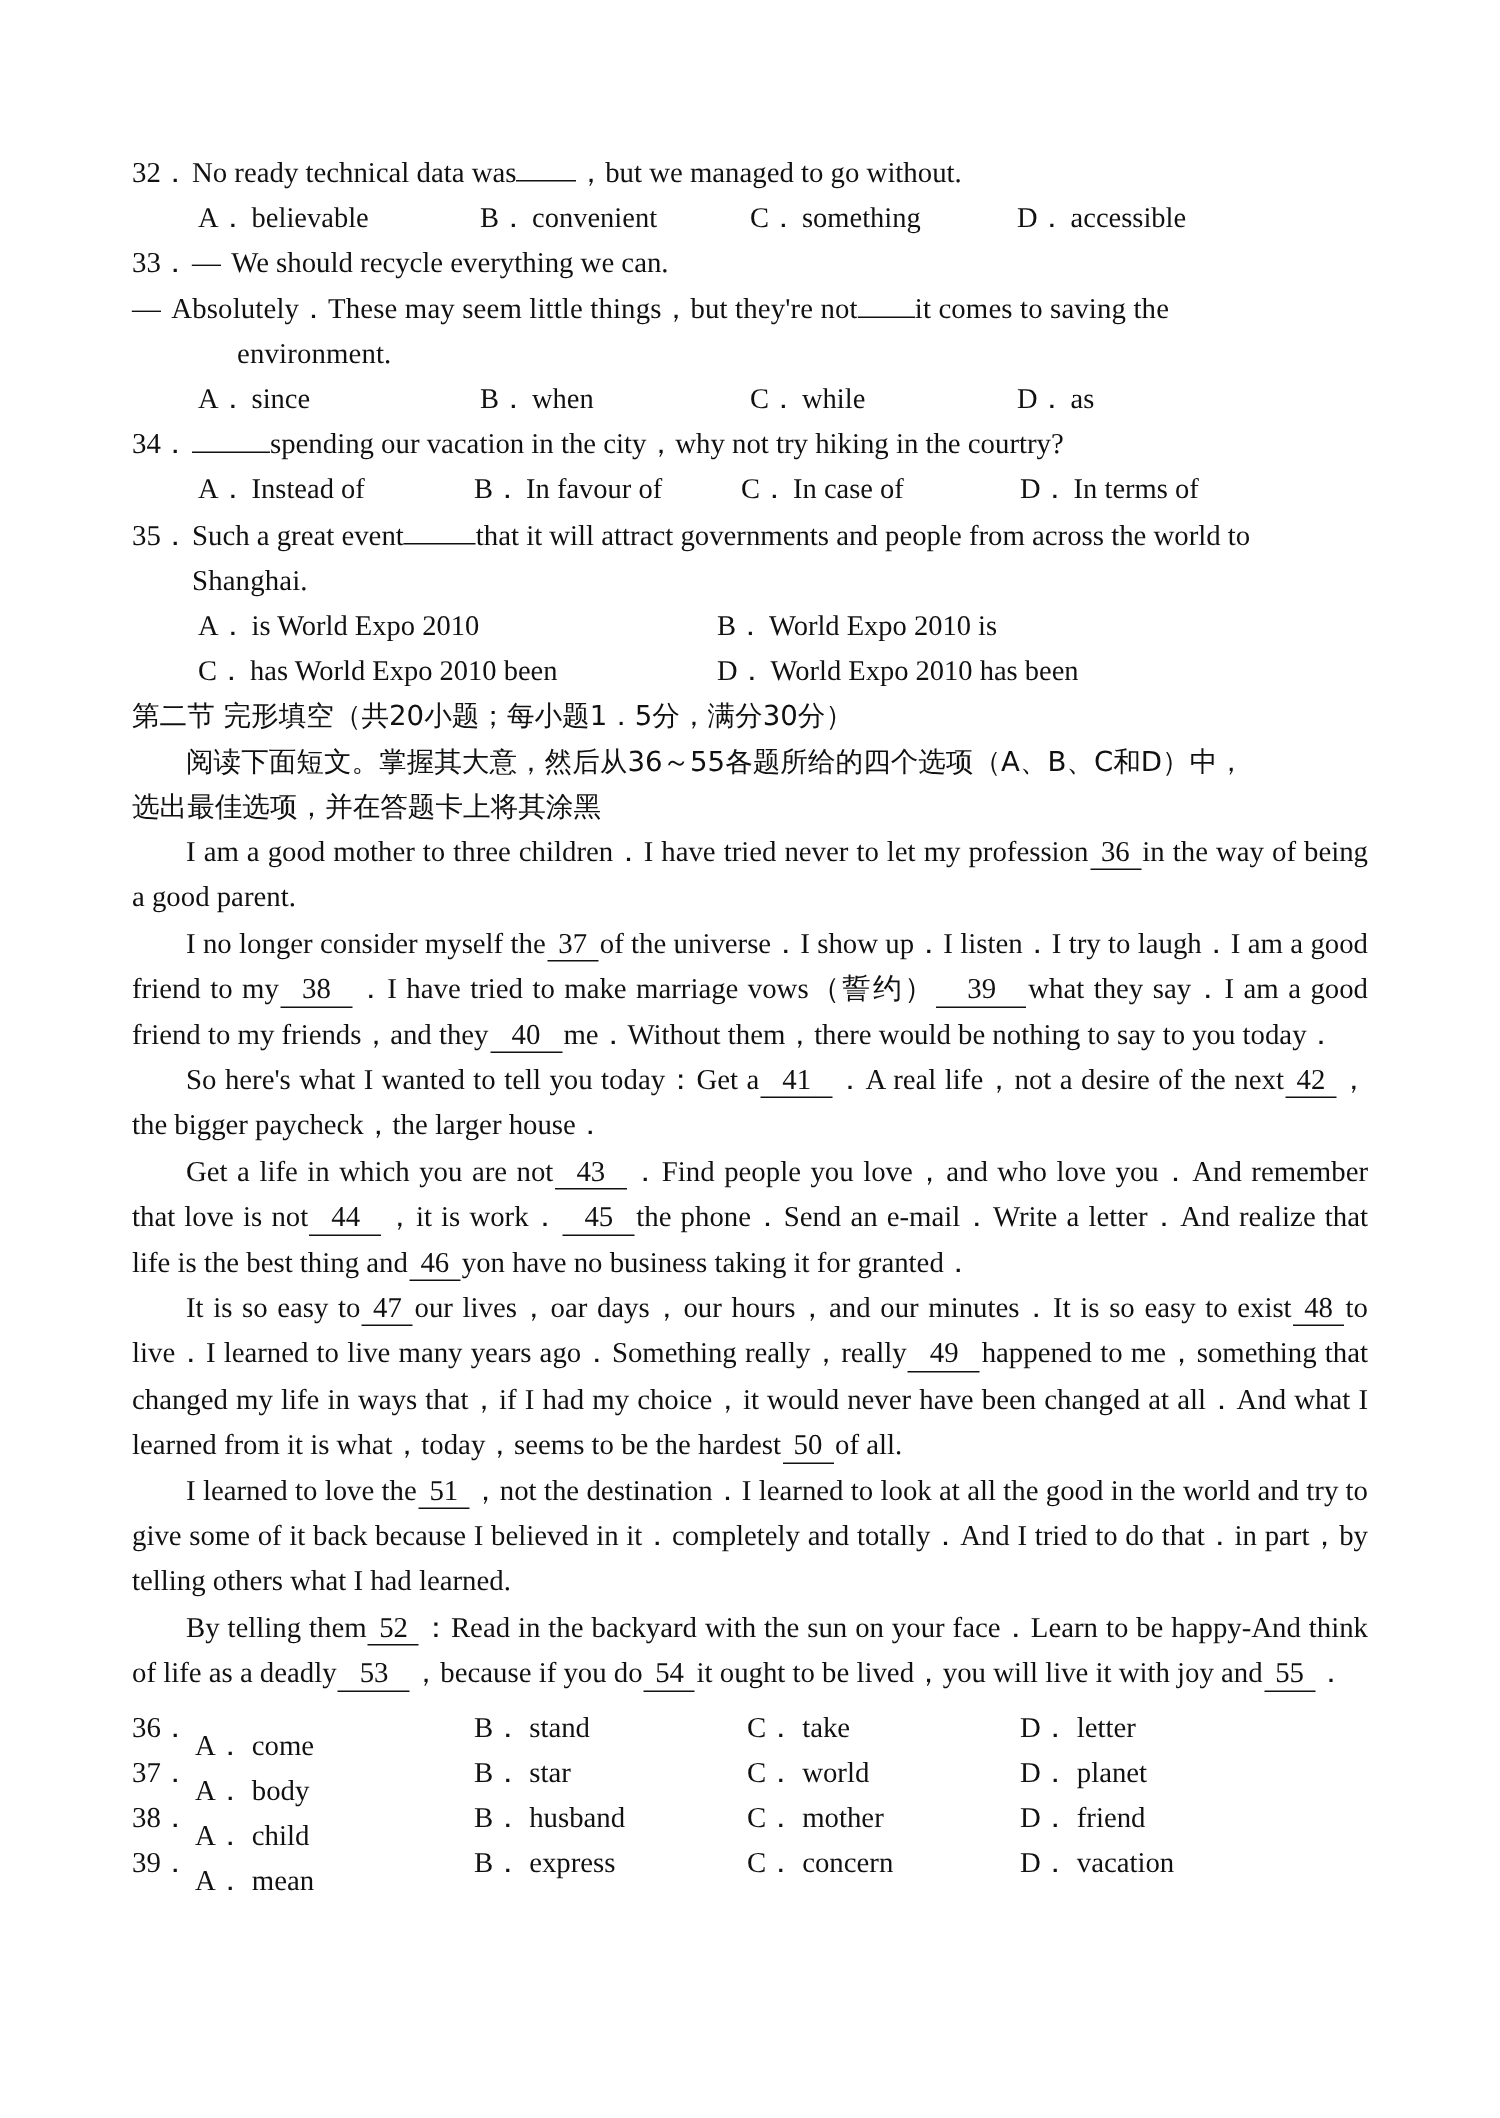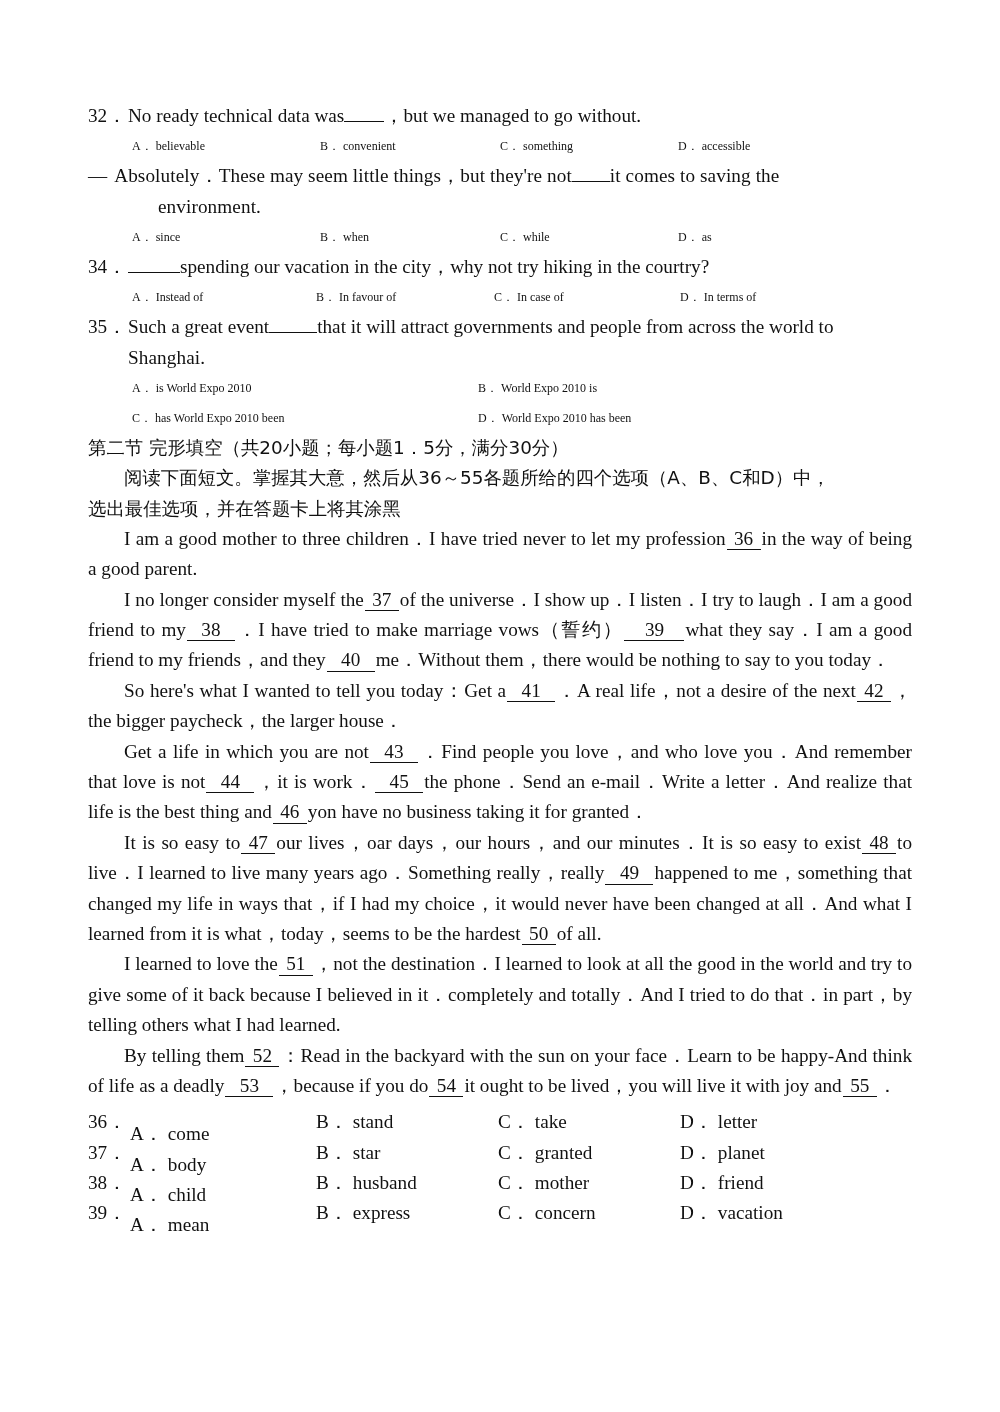--- a/index.html
+++ b/index.html
@@ -50,21 +50,21 @@
     flex: 0 0 40px;
     text-align: left;
   }
   .q-text { flex: 1 1 auto; }
   .q-cont-dash { padding-left: 0px; }
 
   
   .opt-row {
     position: relative;
     height: 30.2px;
-    font-size: 12px;
+    font-size: 19px;
     line-height: 30.2px;
     text-decoration: underline;
   }
   .opt {
     position: absolute;
     top: 0;
     white-space: nowrap;
   }
   .opt .lt { margin-right: 3px; }
   .oc0 { left: 44px; }
@@ -150,20 +150,24 @@
     <span class="q-num">32．</span>
     <span class="q-text"><span>No ready technical data was</span><span class="rule r1"></span><span>，but we managed to go without.</span></span>
   </div>
   <div class="opt-row">
     <span class="opt oc0"><span class="lt">A．</span><span>believable</span></span>
     <span class="opt oc1"><span class="lt">B．</span><span>convenient</span></span>
     <span class="opt oc2"><span class="lt">C．</span><span>something</span></span>
     <span class="opt oc3"><span class="lt">D．</span><span>accessible</span></span>
   </div>
 
+  <div class="q-row">
+    <span class="q-num">33．</span>
+    <span class="q-text"><span class="dash">—</span><span class="sp"></span><span>We should recycle everything we can.</span></span>
+  </div>
   <div class="line q-cont-dash"><span class="dash">—</span><span class="sp"></span><span>Absolutely．These may seem little things，but they're not</span><span class="rule r2"></span><span>it comes to saving the</span></div>
   <div class="line" style="padding-left:70px">environment.</div>
   <div class="opt-row">
     <span class="opt oc0"><span class="lt">A．</span><span>since</span></span>
     <span class="opt oc1"><span class="lt">B．</span><span>when</span></span>
     <span class="opt oc2"><span class="lt">C．</span><span>while</span></span>
     <span class="opt oc3"><span class="lt">D．</span><span>as</span></span>
   </div>
 
   <div class="q-row">
@@ -230,21 +234,21 @@
     <span class="co0"><span class="lt">A．</span> <span>come</span></span>
     <span class="co1"><span class="lt">B．</span> <span>stand</span></span>
     <span class="co2"><span class="lt">C．</span> <span>take</span></span>
     <span class="co3"><span class="lt">D．</span> <span>letter</span></span>
   </div>
 
   <div class="cloze-row">
     <span class="cnum">37．</span>
     <span class="co0"><span class="lt">A．</span> <span>body</span></span>
     <span class="co1"><span class="lt">B．</span> <span>star</span></span>
-    <span class="co2"><span class="lt">C．</span> <span>granted</span></span>
+    <span class="co2"><span class="lt">C．</span> <span>world</span></span>
     <span class="co3"><span class="lt">D．</span> <span>planet</span></span>
   </div>
 
   <div class="cloze-row">
     <span class="cnum">38．</span>
     <span class="co0"><span class="lt">A．</span> <span>child</span></span>
     <span class="co1"><span class="lt">B．</span> <span>husband</span></span>
     <span class="co2"><span class="lt">C．</span> <span>mother</span></span>
     <span class="co3"><span class="lt">D．</span> <span>friend</span></span>
   </div>

